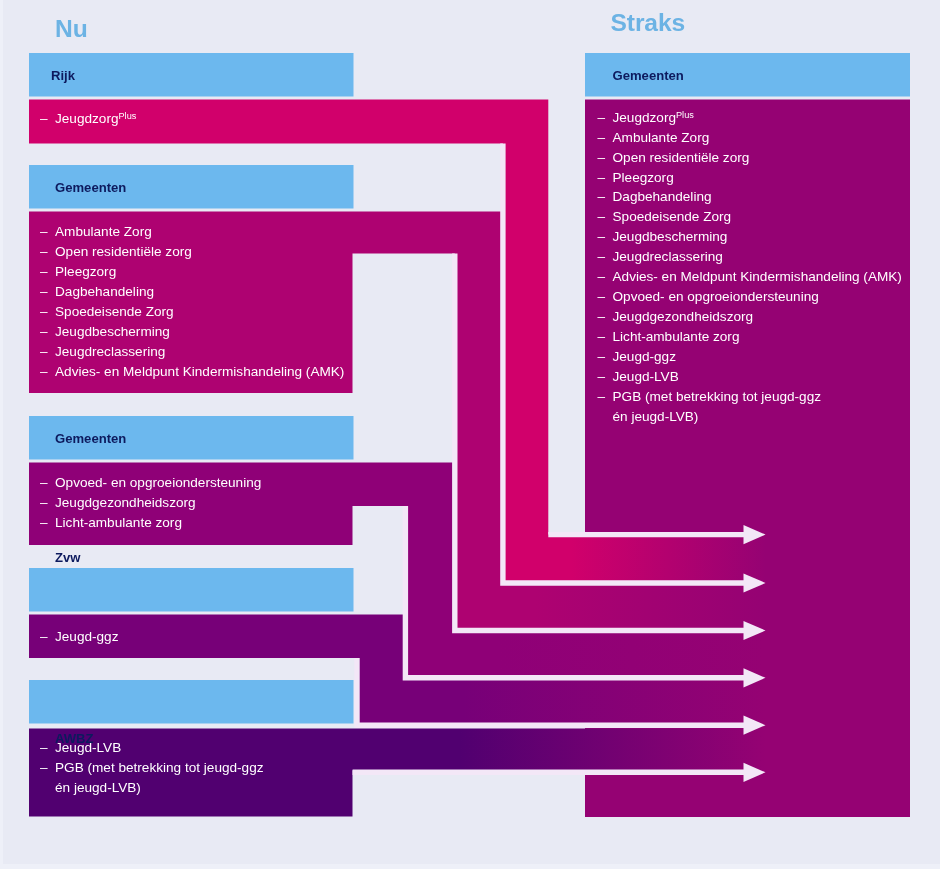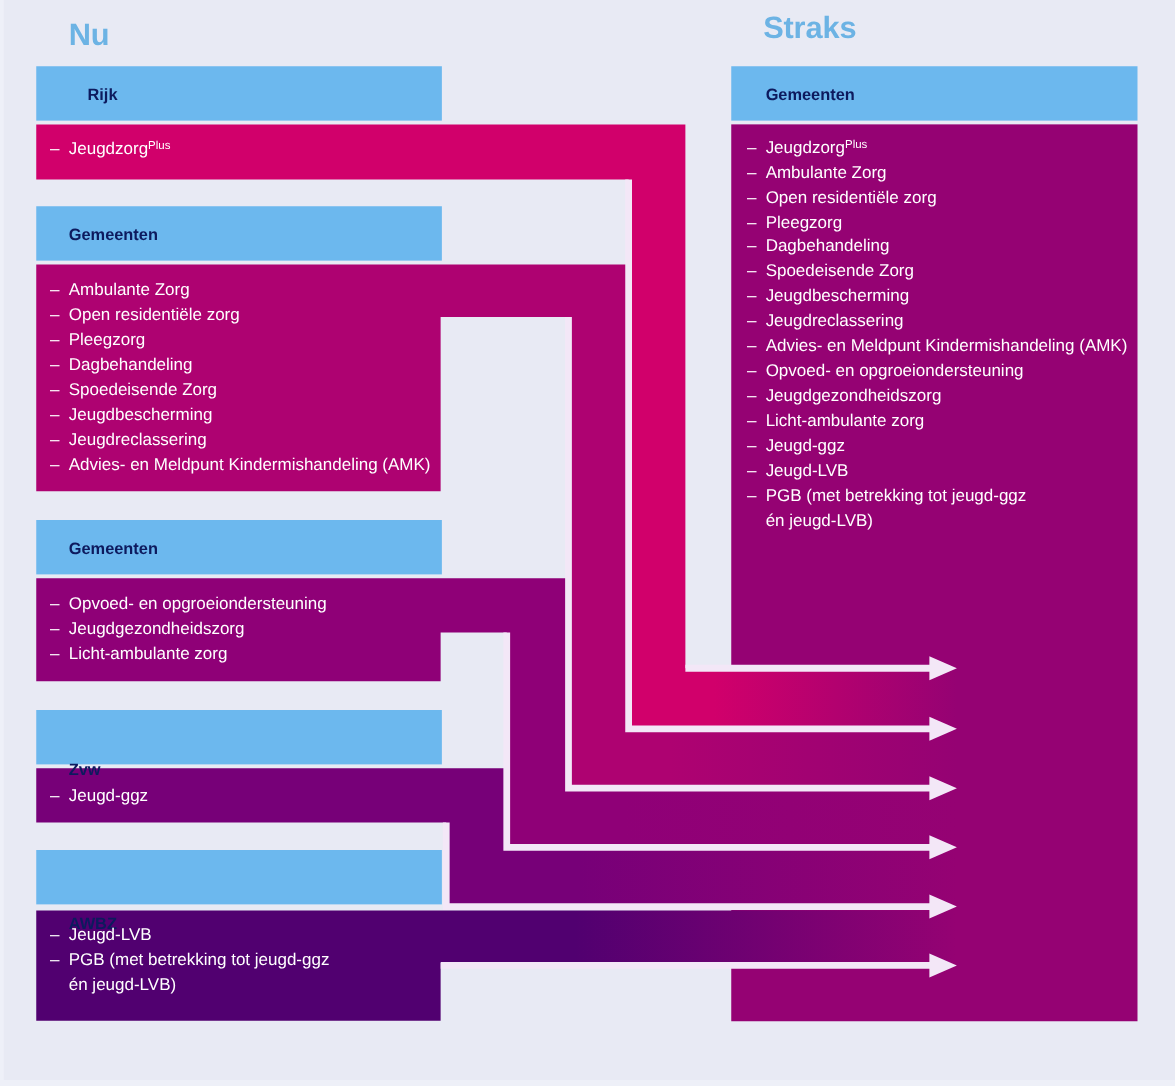--- a/index.html
+++ b/index.html
@@ -85,42 +85,42 @@
       </g>
       <g>
         <path d="M352.6 772.3 V772.3 H744.5" fill="none" stroke="#f3e7f7" stroke-width="5.4"></path>
         <polygon points="743.5,762.6999999999999 765.5,772.3 743.5,781.9" fill="#f3e7f7"></polygon>
       </g>
     </svg>
   <div class="edge" id="edge-left"></div>
   <div class="edge" id="edge-bottom"></div>
   <div class="colhead" id="head-left" style="left:55px;top:14.5px">Nu</div>
   <div class="colhead" id="head-right" style="left:610.5px;top:9px">Straks</div>
-<div class="grouptitle" style="left:70px;top:67.6px">Rijk</div>
+<div class="grouptitle" style="left:51px;top:67.6px">Rijk</div>
     <div class="itemlist" style="left:55px;top:111.2px">
       <div class="item" style="left:0px;top:0px"><span class="d">–</span><span>Jeugdzorg</span><sup>Plus</sup></div>
     </div>
     <div class="grouptitle" style="left:55px;top:179.6px">Gemeenten</div>
     <div class="itemlist" style="left:55px;top:223.9px">
       <div class="item" style="left:0px;top:0px"><span class="d">–</span><span>Ambulante Zorg</span></div>
       <div class="item" style="left:0px;top:19.95px"><span class="d">–</span><span>Open residentiële zorg</span></div>
       <div class="item" style="left:0px;top:39.9px"><span class="d">–</span><span>Pleegzorg</span></div>
       <div class="item" style="left:0px;top:59.849999999999994px"><span class="d">–</span><span>Dagbehandeling</span></div>
       <div class="item" style="left:0px;top:79.8px"><span class="d">–</span><span>Spoedeisende Zorg</span></div>
       <div class="item" style="left:0px;top:99.75px"><span class="d">–</span><span>Jeugdbescherming</span></div>
       <div class="item" style="left:0px;top:119.69999999999999px"><span class="d">–</span><span>Jeugdreclassering</span></div>
       <div class="item" style="left:0px;top:139.65px"><span class="d">–</span><span>Advies- en Meldpunt Kindermishandeling (AMK)</span></div>
     </div>
     <div class="grouptitle" style="left:55px;top:430.6px">Gemeenten</div>
     <div class="itemlist" style="left:55px;top:474.8px">
       <div class="item" style="left:0px;top:0px"><span class="d">–</span><span>Opvoed- en opgroeiondersteuning</span></div>
       <div class="item" style="left:0px;top:19.95px"><span class="d">–</span><span>Jeugdgezondheidszorg</span></div>
       <div class="item" style="left:0px;top:39.9px"><span class="d">–</span><span>Licht-ambulante zorg</span></div>
     </div>
-    <div class="grouptitle" style="left:55px;top:608px">Zvw</div>
+    <div class="grouptitle" style="left:55px;top:550px">Zvw</div>
     <div class="itemlist" style="left:55px;top:628.5px">
       <div class="item" style="left:0px;top:0px"><span class="d">–</span><span>Jeugd-ggz</span></div>
     </div>
     <div class="grouptitle" style="left:55px;top:731px">AWBZ</div>
     <div class="itemlist" style="left:55px;top:740px">
       <div class="item" style="left:0px;top:0px"><span class="d">–</span><span>Jeugd-LVB</span></div>
       <div class="item" style="left:0px;top:19.95px"><span class="d">–</span><span>PGB (met betrekking tot jeugd-ggz</span></div>
       <div class="item" style="left:0px;top:39.9px"><span>én jeugd-LVB)</span></div>
     </div>
     <div class="grouptitle" style="left:612.5px;top:67.6px">Gemeenten</div>

